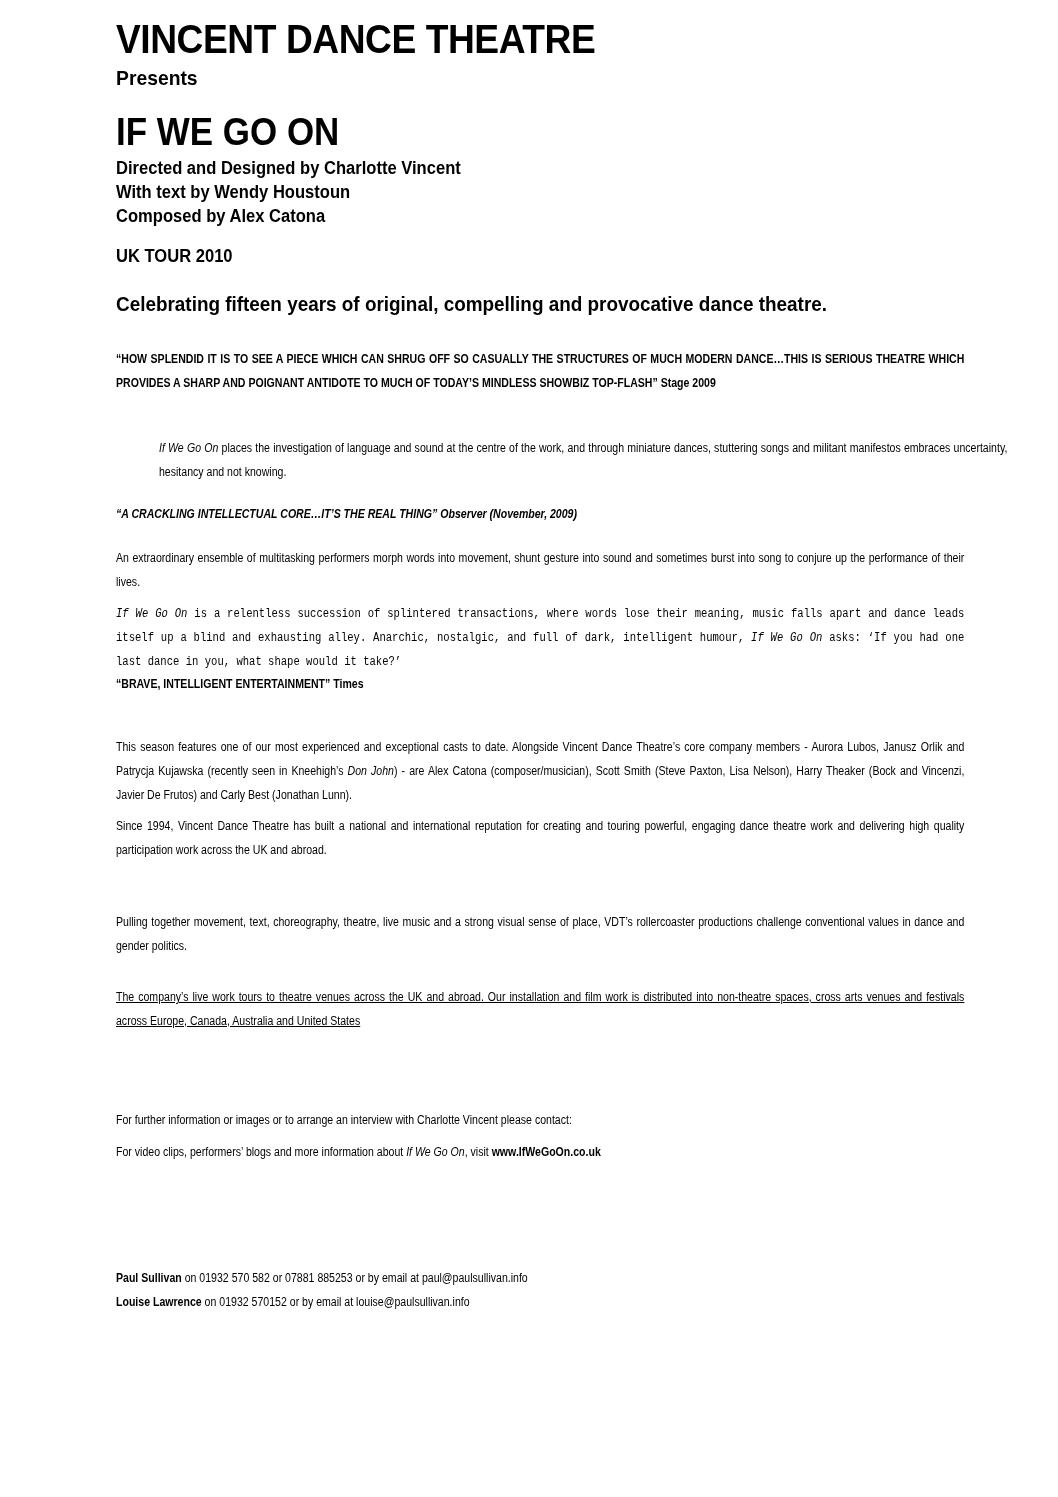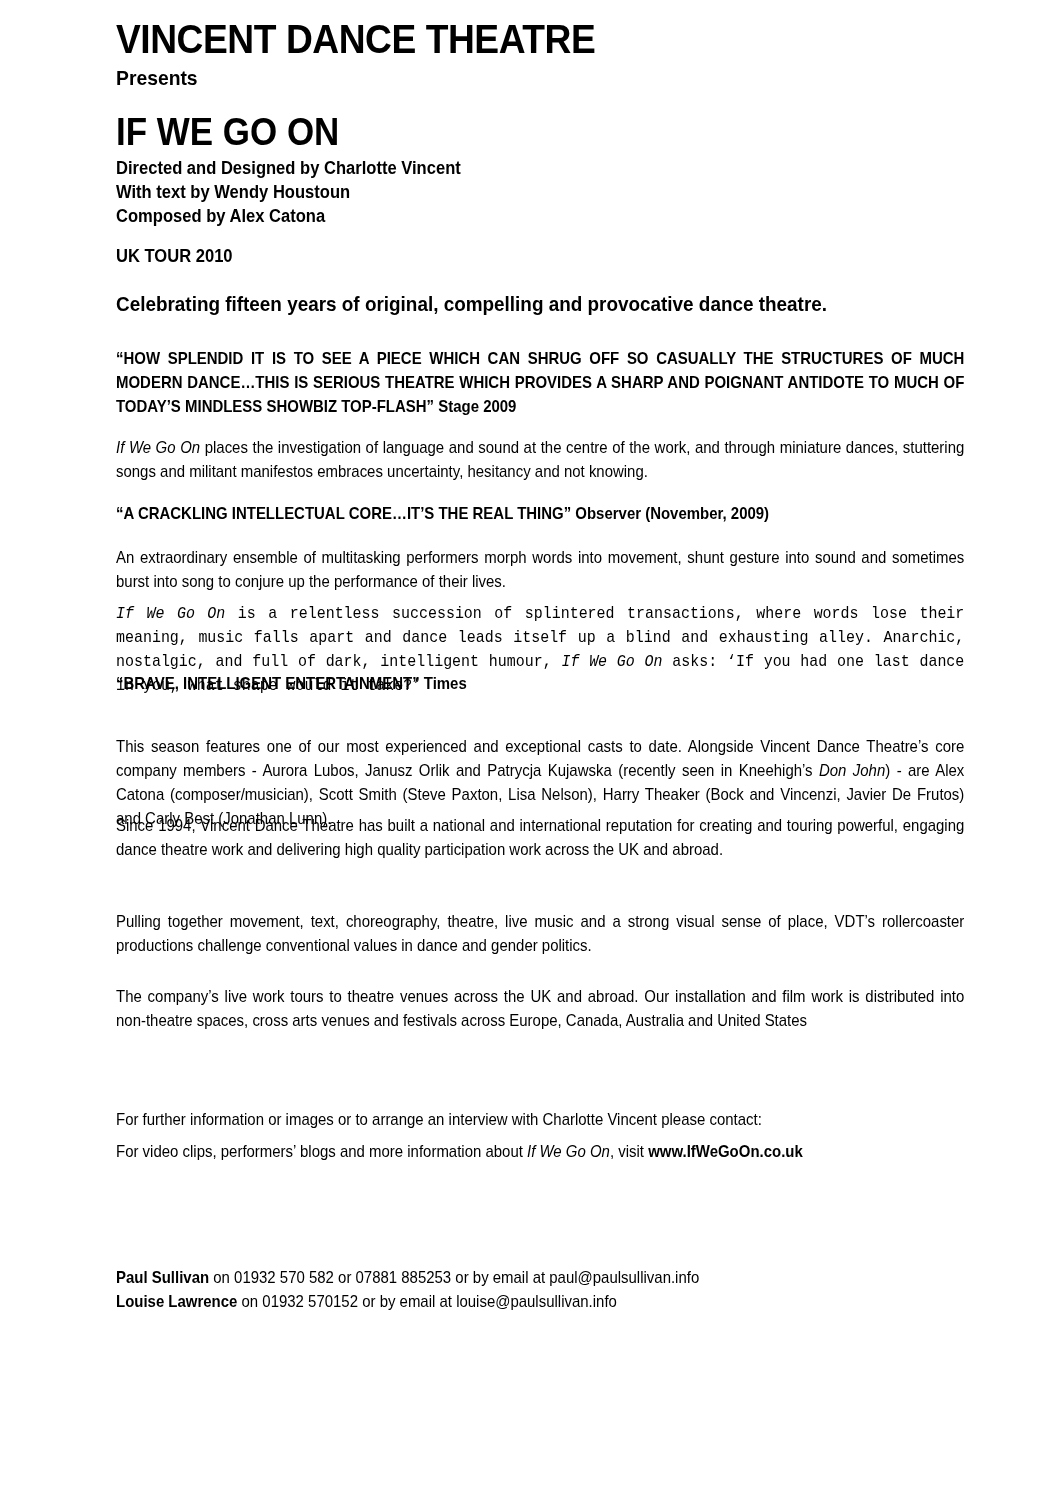--- a/index.html
+++ b/index.html
@@ -4,33 +4,33 @@
 <style>
   html, body { margin: 0; padding: 0; background: #ffffff; }
   body { width: 1058px; height: 1497px; position: relative; overflow: hidden; color: #000; font-family: "Liberation Sans", sans-serif; }
   .page { position: absolute; left: 116px; top: 0; width: 848px; }
   .title { position: absolute; left: 0; top: 17px; font-size: 40px; font-weight: bold; letter-spacing: -0.5px; transform: scaleX(0.93); transform-origin: left; white-space: nowrap; }
   .presents { position: absolute; left: 0; top: 66px; font-size: 21px; font-weight: bold; transform: scaleX(0.92); transform-origin: left; }
   .show-title { position: absolute; left: 0; top: 111px; font-size: 38px; font-weight: bold; transform: scaleX(0.92); transform-origin: left; white-space: nowrap; }
   .credits { position: absolute; left: 0; top: 156px; font-size: 18px; font-weight: bold; line-height: 24px; transform: scaleX(0.92); transform-origin: left; white-space: nowrap; }
   .tour { position: absolute; left: 0; top: 246px; font-size: 18px; font-weight: bold; transform: scaleX(0.92); transform-origin: left; }
   .celebrate { position: absolute; left: 0; top: 292px; font-size: 21px; font-weight: bold; transform: scaleX(0.9); transform-origin: left; white-space: nowrap; }
-  .block { position: absolute; left: 0; width: 848px; font-size: 17px; line-height: 24px; text-align: justify; }
+  .block { position: absolute; left: 0; width: 848px; font-size: 12px; line-height: 24px; text-align: justify; }
   .block .inner { transform: scaleX(0.88); transform-origin: left; width: 964px; }
   .bold { font-weight: bold; }
   .q1 { top: 347px; }
-  .p1 { top: 436px; }
-  .q2 { top: 502px; }
+  .p1 { top: 436px; margin-left: 43px; }
+  .q2 { top: 502px; font-style: italic; }
   .p2 { top: 546px; }
   .p3 { top: 602px; font-family: Liberation Mono, monospace; }
   .q3 { top: 672px; }
   .p4 { top: 735px; }
   .p5 { top: 814px; }
   .p6 { top: 910px; }
-  .p7 { top: 985px; }
+  .p7 { top: 985px; text-decoration: underline; }
   .p8 { top: 1140px; }
   .p9 { top: 1108px; }
   .contacts { top: 1266px; }
   .contacts .line { white-space: nowrap; }
   a.link { color: #000; text-decoration: none; }
 </style>
 </head>
 <body>
 
 <div class="page">

